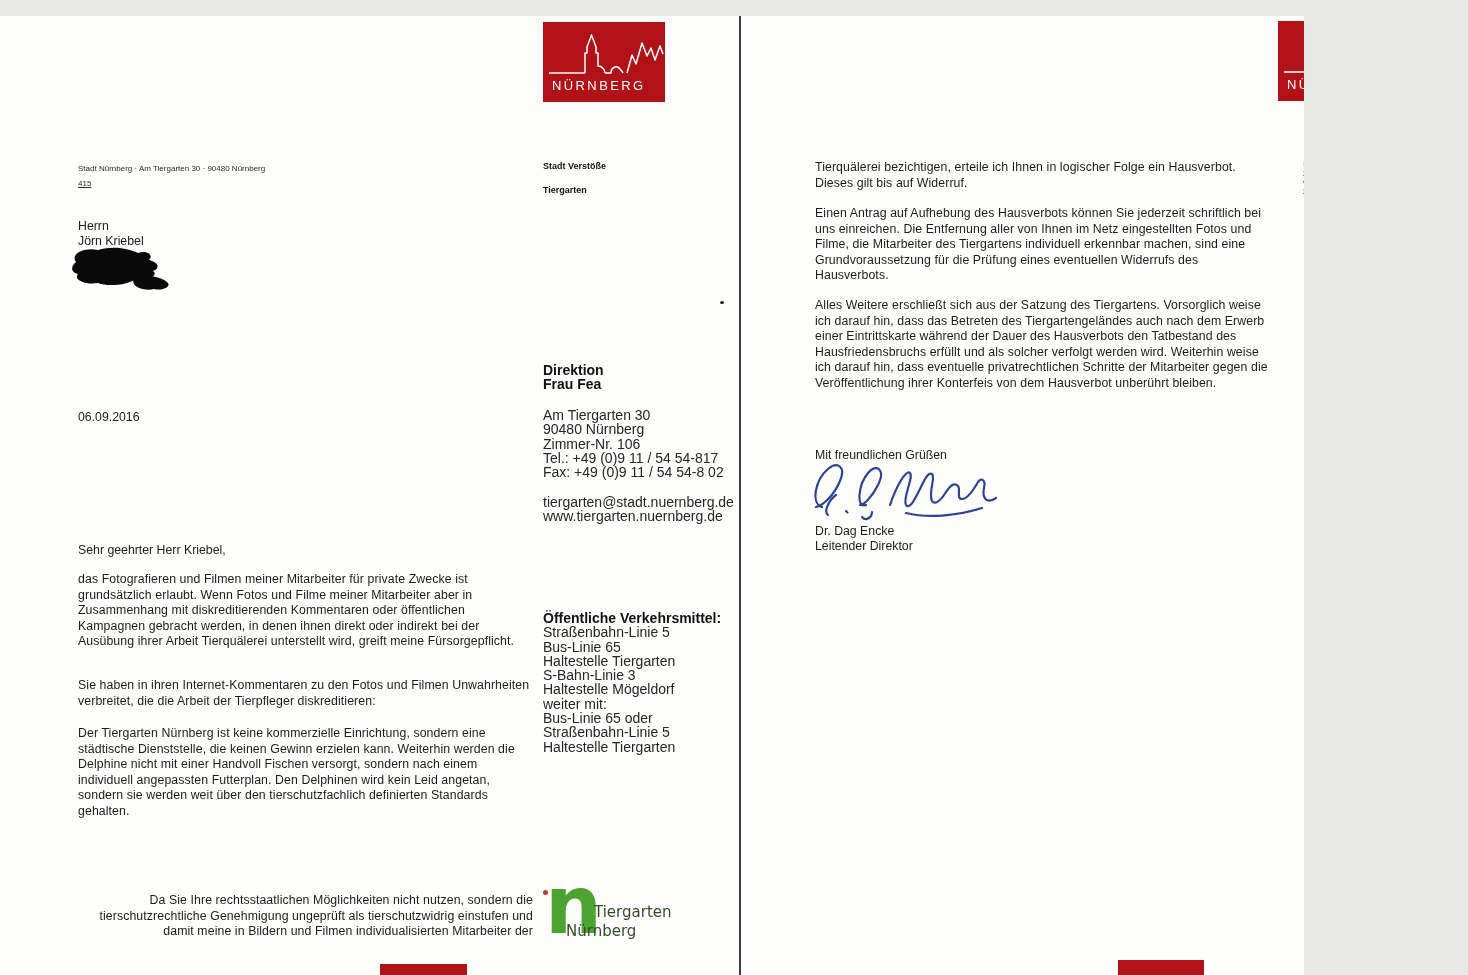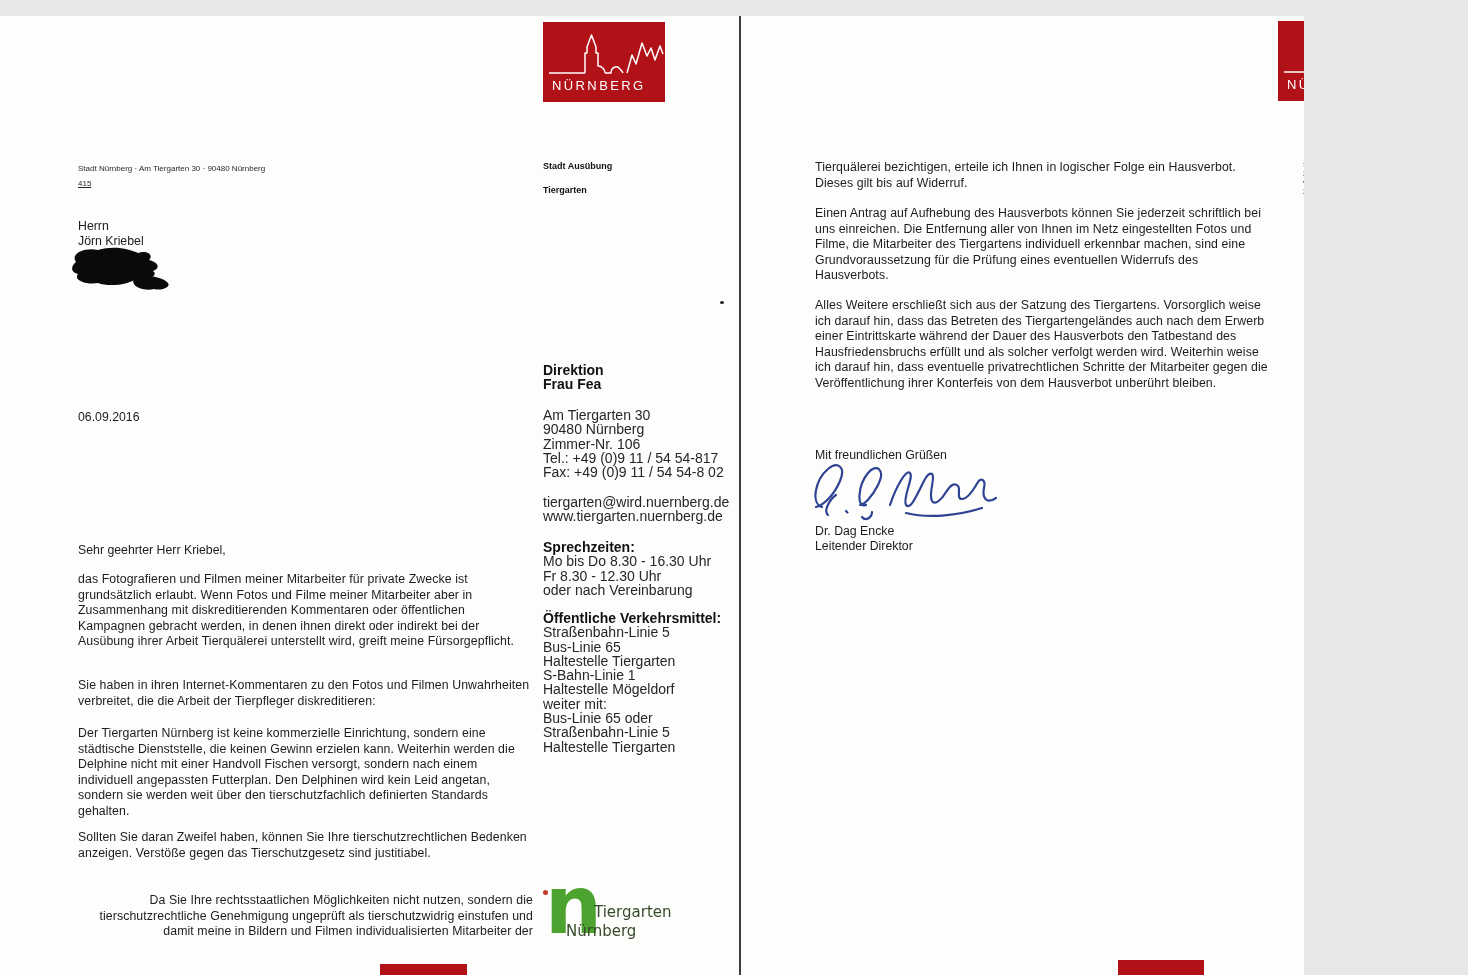--- a/index.html
+++ b/index.html
@@ -26,21 +26,21 @@
 
 <div class="canvas">
 
   <div class="abs" style="left:543px; top:6px;">
     <svg width="122" height="80" viewBox="0 0 122 80">
       <rect width="122" height="80" fill="#b01217"></rect>
       <path d="M6 51 H42 M42 51 V31 H44 V25 L48.5 13 L53 25 V31 H55 V44 C59 44 62 47.5 62 51 M62 51 H68 C68 45 74 43 77 47 C79 49 80 51 80 51 M84 51 L89 33 L93 42 L99 21 L104 34 L108 26 L112 38 L117 24 L120 32" stroke="#ffffff" stroke-width="1.5" fill="none" stroke-linejoin="round"></path>
       <text x="9" y="68" fill="#ffffff" font-size="13" letter-spacing="2.4" font-family="Liberation Sans, sans-serif">NÜRNBERG</text>
     </svg>
   </div>
-  <div class="abs org-line" style="left:543px; top:145px;">Stadt Ausübung</div>
+  <div class="abs org-line" style="left:543px; top:145px;">Stadt Verstöße</div>
   <div class="abs org-line" style="left:543px; top:169px;">Tiergarten</div>
 
   <div class="abs tiny" style="left:78px; top:148px;">Stadt Nürnberg · Am Tiergarten 30 · 90480 Nürnberg</div>
   <div class="abs tiny" style="left:78px; top:163px;text-decoration:underline;">415</div>
 
   <div class="abs line12" style="left:78px; top:203px;">Herrn</div>
   <div class="abs line12" style="left:78px; top:218px;">Jörn Kriebel</div>
 
   <div class="abs" style="left:68px; top:228px;">
     <svg width="110" height="50" viewBox="0 0 110 50">
@@ -48,50 +48,43 @@
       <path d="M70 32 C80 30 96 34 100 39 C103 43 94 47 86 45 C78 47 68 44 66 40 C64 36 66 33 70 32 Z" fill="#0a0a0a"></path>
     </svg>
   </div>
 
   <div class="abs line12" style="left:78px; top:394px;">06.09.2016</div>
 
   <div class="abs line12" style="left:78px; top:527px;">Sehr geehrter Herr Kriebel,</div>
   <div class="abs body-par" style="left:78px; top:556px;">das Fotografieren und Filmen meiner Mitarbeiter für private Zwecke ist grundsätzlich erlaubt. Wenn Fotos und Filme meiner Mitarbeiter aber in Zusammenhang mit diskreditierenden Kommentaren oder öffentlichen Kampagnen gebracht werden, in denen ihnen direkt oder indirekt bei der Ausübung ihrer Arbeit Tierquälerei unterstellt wird, greift meine Fürsorgepflicht.</div>
   <div class="abs body-par" style="left:78px; top:662px;">Sie haben in ihren Internet-Kommentaren zu den Fotos und Filmen Unwahrheiten verbreitet, die die Arbeit der Tierpfleger diskreditieren:</div>
   <div class="abs body-par" style="left:78px; top:710px;">Der Tiergarten Nürnberg ist keine kommerzielle Einrichtung, sondern eine städtische Dienststelle, die keinen Gewinn erzielen kann. Weiterhin werden die Delphine nicht mit einer Handvoll Fischen versorgt, sondern nach einem individuell angepassten Futterplan. Den Delphinen wird kein Leid angetan, sondern sie werden weit über den tierschutzfachlich definierten Standards gehalten.</div>
-  <div class="abs body-par" style="left:78px; top:814px;">Sollten Sie daran Zweifel haben, können Sie Ihre tierschutzrechtlichen Bedenken anzeigen. Verstöße gegen das Tierschutzgesetz sind justitiabel.</div>
   <div class="abs body-par" style="left:78px; top:877px;text-align:right;">Da Sie Ihre rechtsstaatlichen Möglichkeiten nicht nutzen, sondern die tierschutzrechtliche Genehmigung ungeprüft als tierschutzwidrig einstufen und damit meine in Bildern und Filmen individualisierten Mitarbeiter der</div>
 
   <div class="abs" style="left:543px; top:347px;">
     <div class="cl cl-b">Direktion</div>
     <div class="cl cl-b">Frau Fea</div>
   </div>
   <div class="abs" style="left:543px; top:392px;">
     <div class="cl">Am Tiergarten 30</div>
     <div class="cl">90480 Nürnberg</div>
     <div class="cl">Zimmer-Nr. 106</div>
     <div class="cl">Tel.: +49 (0)9 11 / 54 54-817</div>
     <div class="cl">Fax: +49 (0)9 11 / 54 54-8 02</div>
   </div>
   <div class="abs" style="left:543px; top:479px;">
-    <div class="cl">tiergarten@wird.nuernberg.de</div>
+    <div class="cl">tiergarten@stadt.nuernberg.de</div>
     <div class="cl">www.tiergarten.nuernberg.de</div>
-  </div>
-  <div class="abs" style="left:543px; top:524px;">
-    <div class="cl cl-b">Sprechzeiten:</div>
-    <div class="cl">Mo bis Do 8.30 - 16.30 Uhr</div>
-    <div class="cl">Fr 8.30 - 12.30 Uhr</div>
-    <div class="cl">oder nach Vereinbarung</div>
   </div>
   <div class="abs" style="left:543px; top:595px;">
     <div class="cl cl-b">Öffentliche Verkehrsmittel:</div>
     <div class="cl">Straßenbahn-Linie 5</div>
     <div class="cl">Bus-Linie 65</div>
     <div class="cl">Haltestelle Tiergarten</div>
-    <div class="cl">S-Bahn-Linie 1</div>
+    <div class="cl">S-Bahn-Linie 3</div>
     <div class="cl">Haltestelle Mögeldorf</div>
     <div class="cl">weiter mit:</div>
     <div class="cl">Bus-Linie 65 oder</div>
     <div class="cl">Straßenbahn-Linie 5</div>
     <div class="cl">Haltestelle Tiergarten</div>
   </div>
 
   <div class="abs" style="left:541px; top:850px;">
     <div class="abs red-dot" style="left:2px; top:24px; width:5px; height:5px;"></div>
     <span class="green-n abs" style="left:4px; top:0;">n</span>

